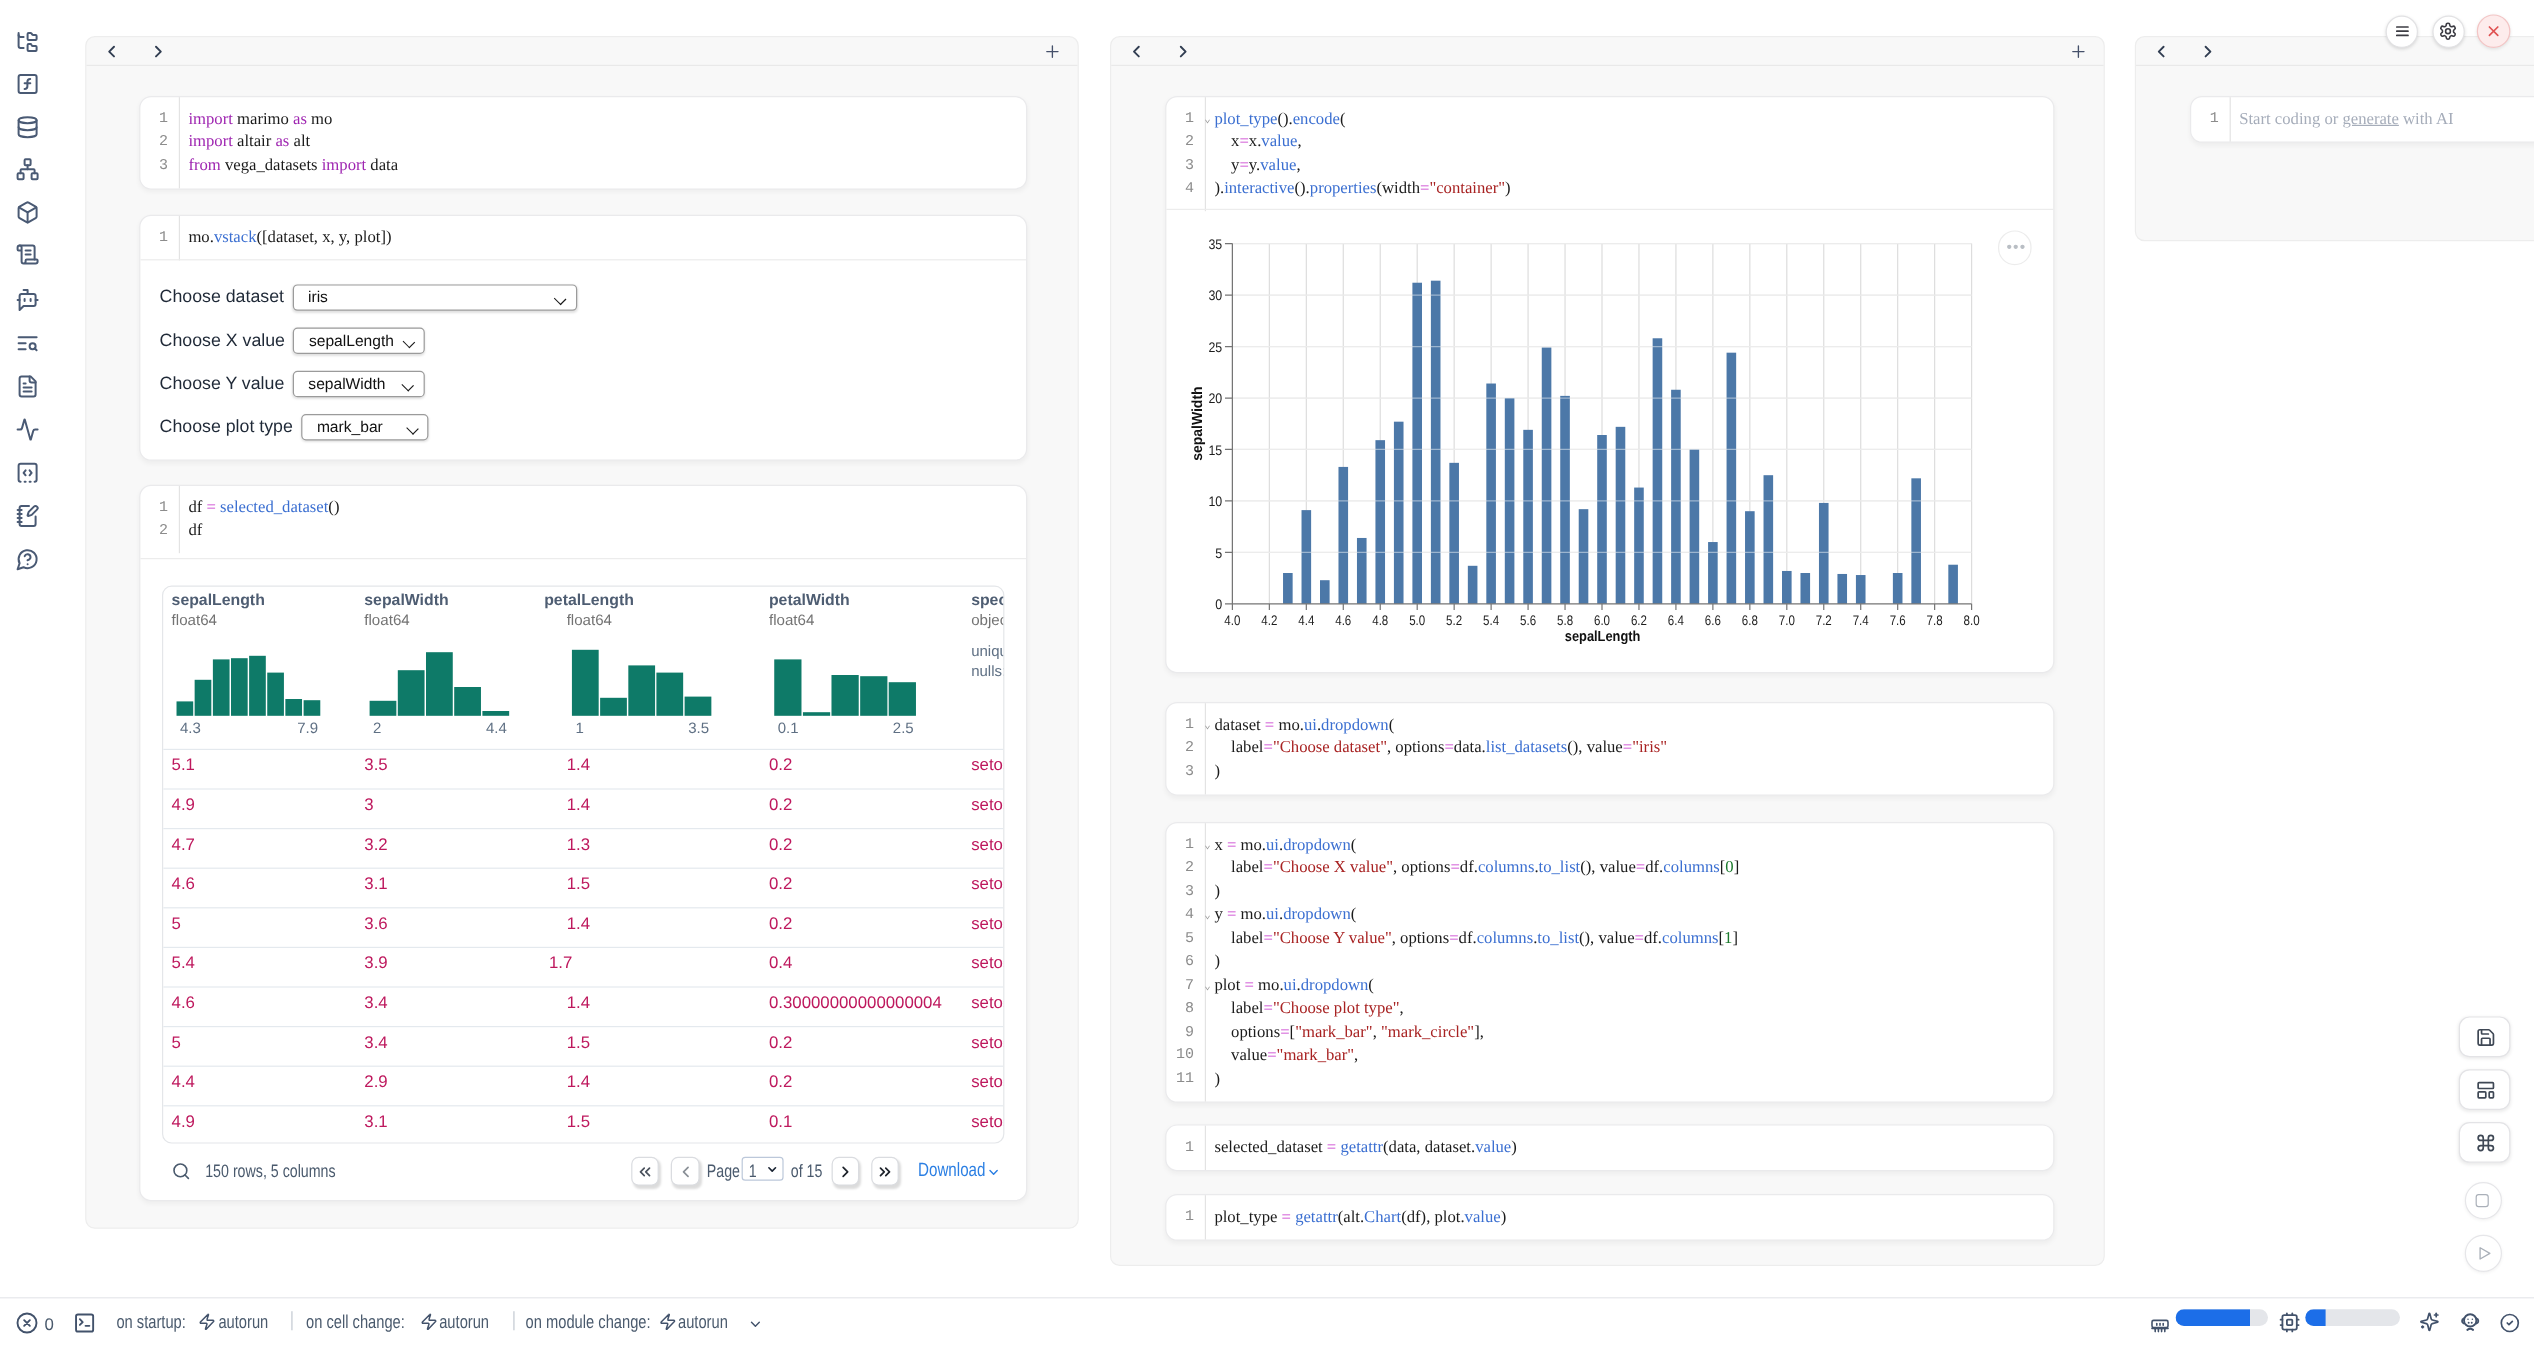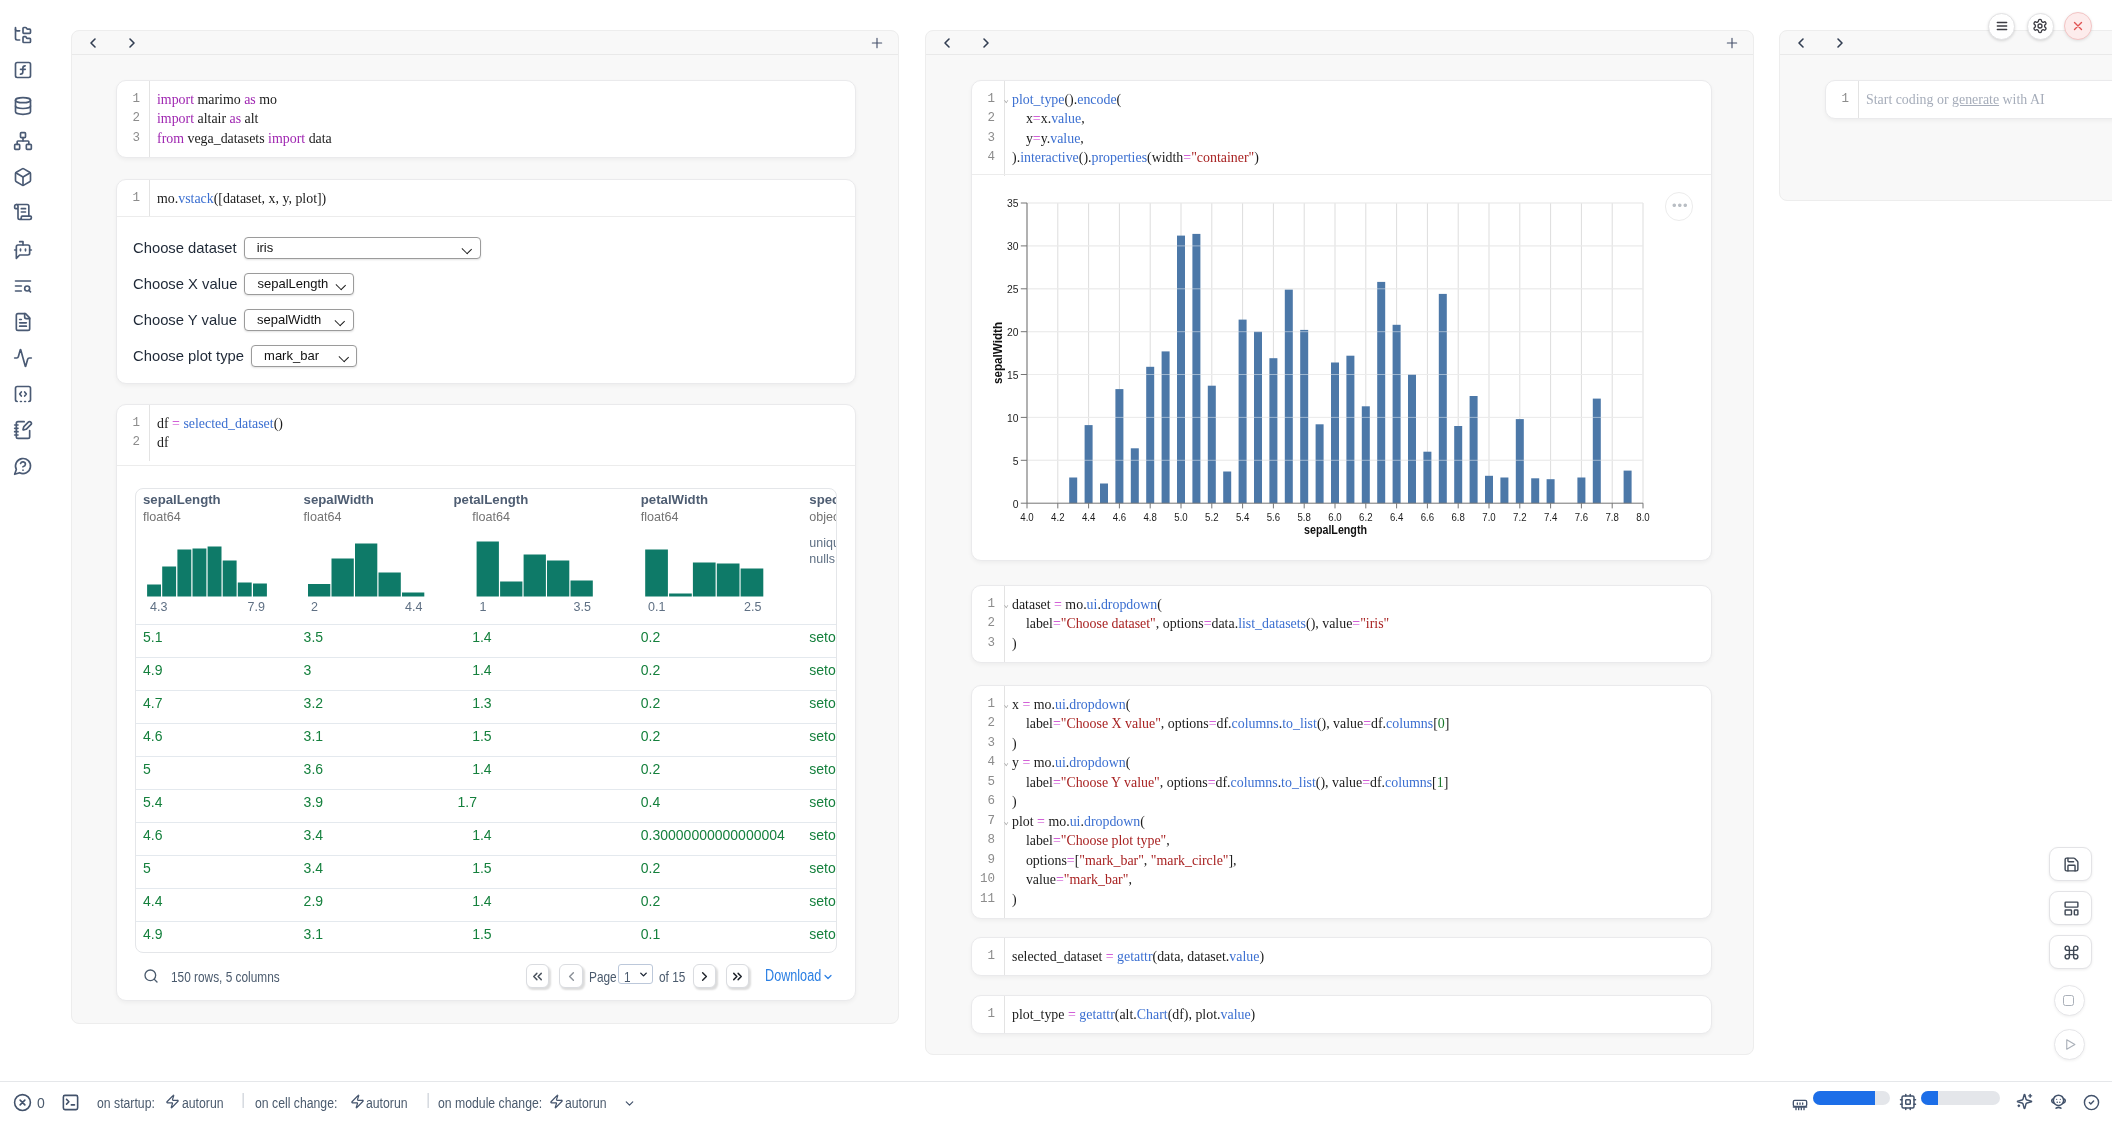--- a/index.html
+++ b/index.html
@@ -12,21 +12,21 @@
 .code{flex:1;padding:8.5px 0 8.5px 7px;font-family:Liberation Serif, serif;font-size:13.9px;line-height:19.5px;color:#1b1b1b;white-space:pre;overflow:hidden}
 .k{color:#9f26b1}.o{color:#c42ecb}.f{color:#3b6fd1}.s{color:#a82222}.n{color:#1a7a2c}
 .divl{position:absolute;left:0;right:0;height:1px;background:#ececec}
 .fold{position:absolute;font-size:9px;color:#9a9a9a}
 svg.ic{display:block}
 .sel{position:relative;display:inline-block;height:22px;background:#fff;border:1px solid #9b9b9b;border-radius:4px;box-shadow:0 1px 2px rgba(0,0,0,.12);font-size:13px;color:#111;line-height:20px;padding:0 12px;white-space:nowrap}
 .sel:after{content:"";position:absolute;right:9px;top:7px;width:6.5px;height:6.5px;border-right:1.8px solid #1a1a1a;border-bottom:1.8px solid #1a1a1a;transform:rotate(45deg) scale(1,.85)}
 .th{font-weight:bold;font-size:13.2px;color:#4e5d72}
 .tty{font-size:12.6px;color:#737373}
 .tmm{font-size:12.5px;color:#5f7084}
-.trow{position:absolute;left:0;right:0;height:30px;border-top:1px solid #e4e9ee;font-size:14px;color:#15803d}
+.trow{position:absolute;left:0;right:0;height:30px;border-top:1px solid #e4e9ee;font-size:14px;color:#be185d}
 .trow span{position:absolute;top:4px}
 .pgbtn{position:absolute;width:23.5px;height:23.5px;background:#fff;border:1px solid #dadce0;border-radius:6px;box-shadow:1.5px 2px 2px rgba(0,0,0,.14)}
 .pgbtn svg{position:absolute;left:3.7px;top:3.7px}
 .cnd{display:inline-block;transform:scaleX(.79);transform-origin:0 50%;white-space:nowrap}
 </style></head>
 <body>
 
 <div id="sidebar" style="position:absolute;left:13px;top:0;width:20px">
 <svg class="ic sbi" style="position:absolute;top:25px" width="20" height="20" viewBox="0 0 24 24" fill="none" stroke="#4a5a74" stroke-width="2" stroke-linecap="round" stroke-linejoin="round">
       <path d="M20 10a1 1 0 0 0 1-1V6a1 1 0 0 0-1-1h-2.5a1 1 0 0 1-.8-.4l-.9-1.2A1 1 0 0 0 15 3h-2a1 1 0 0 0-1 1v5a1 1 0 0 0 1 1Z"></path>

